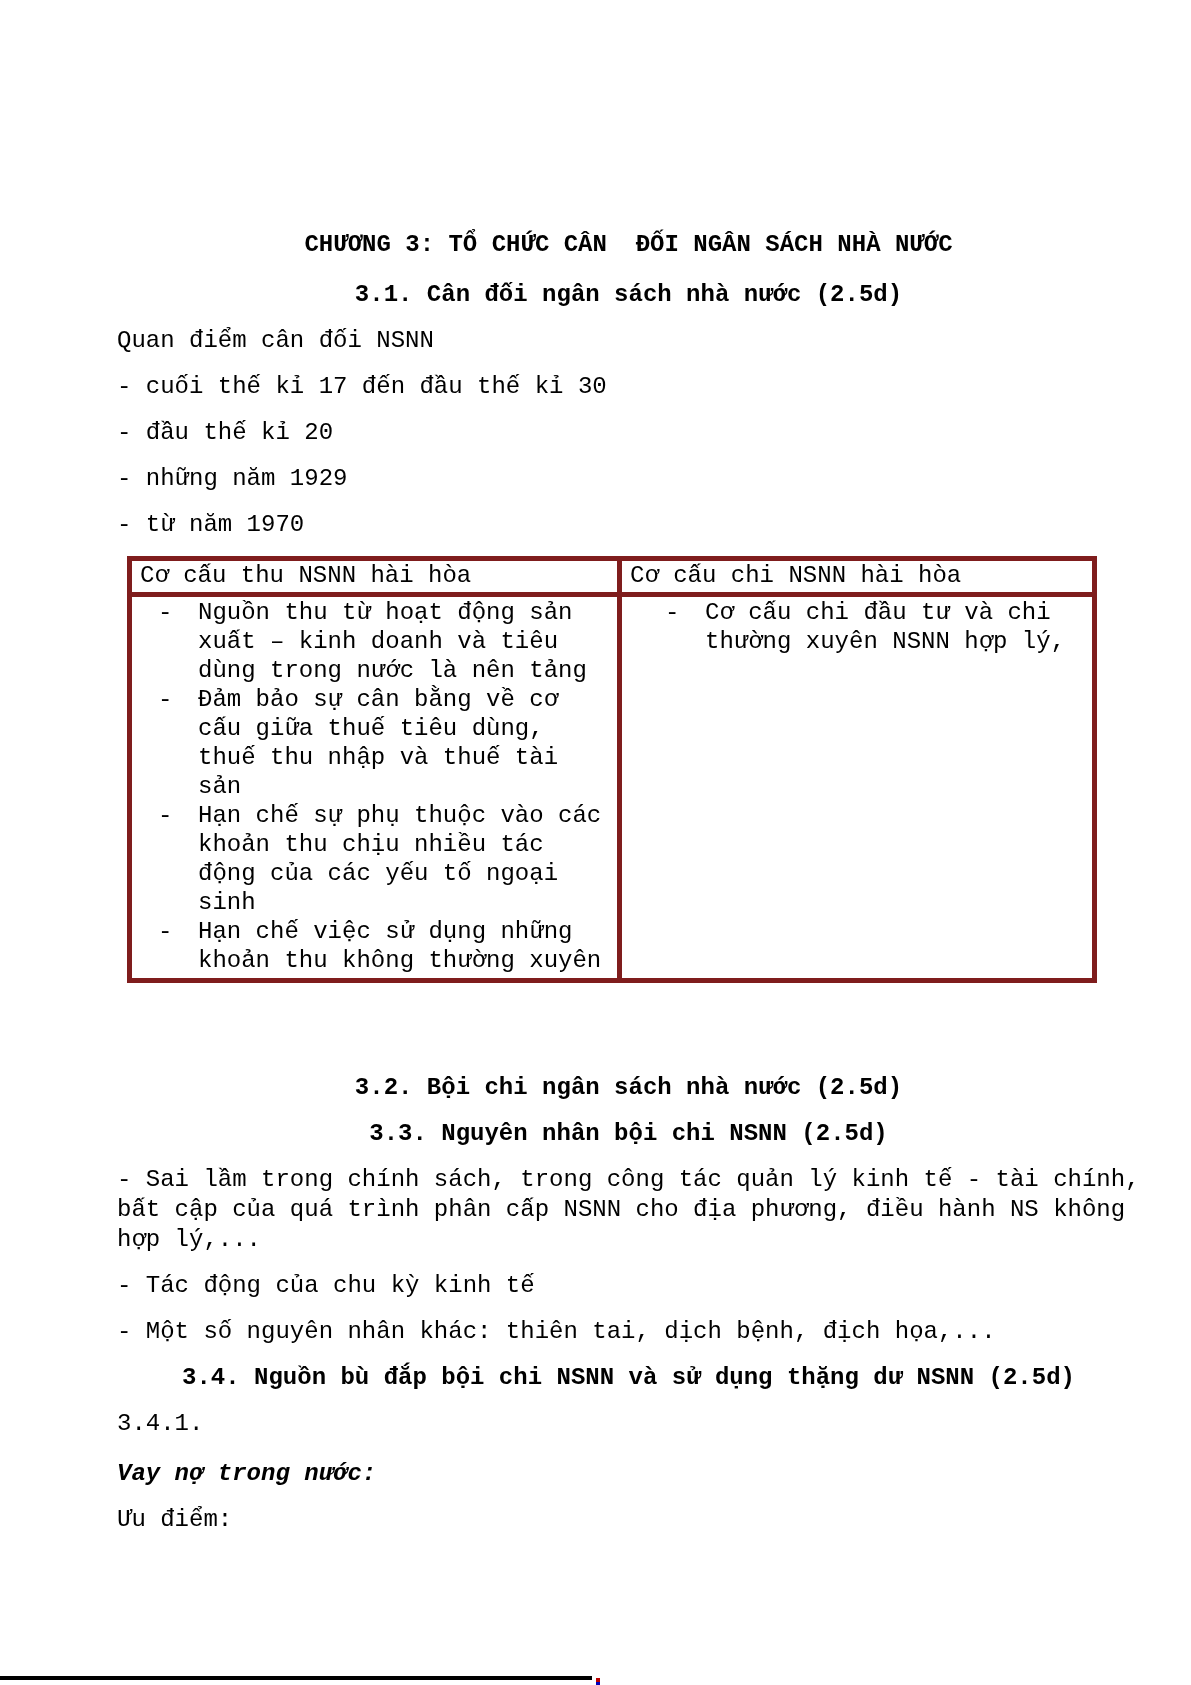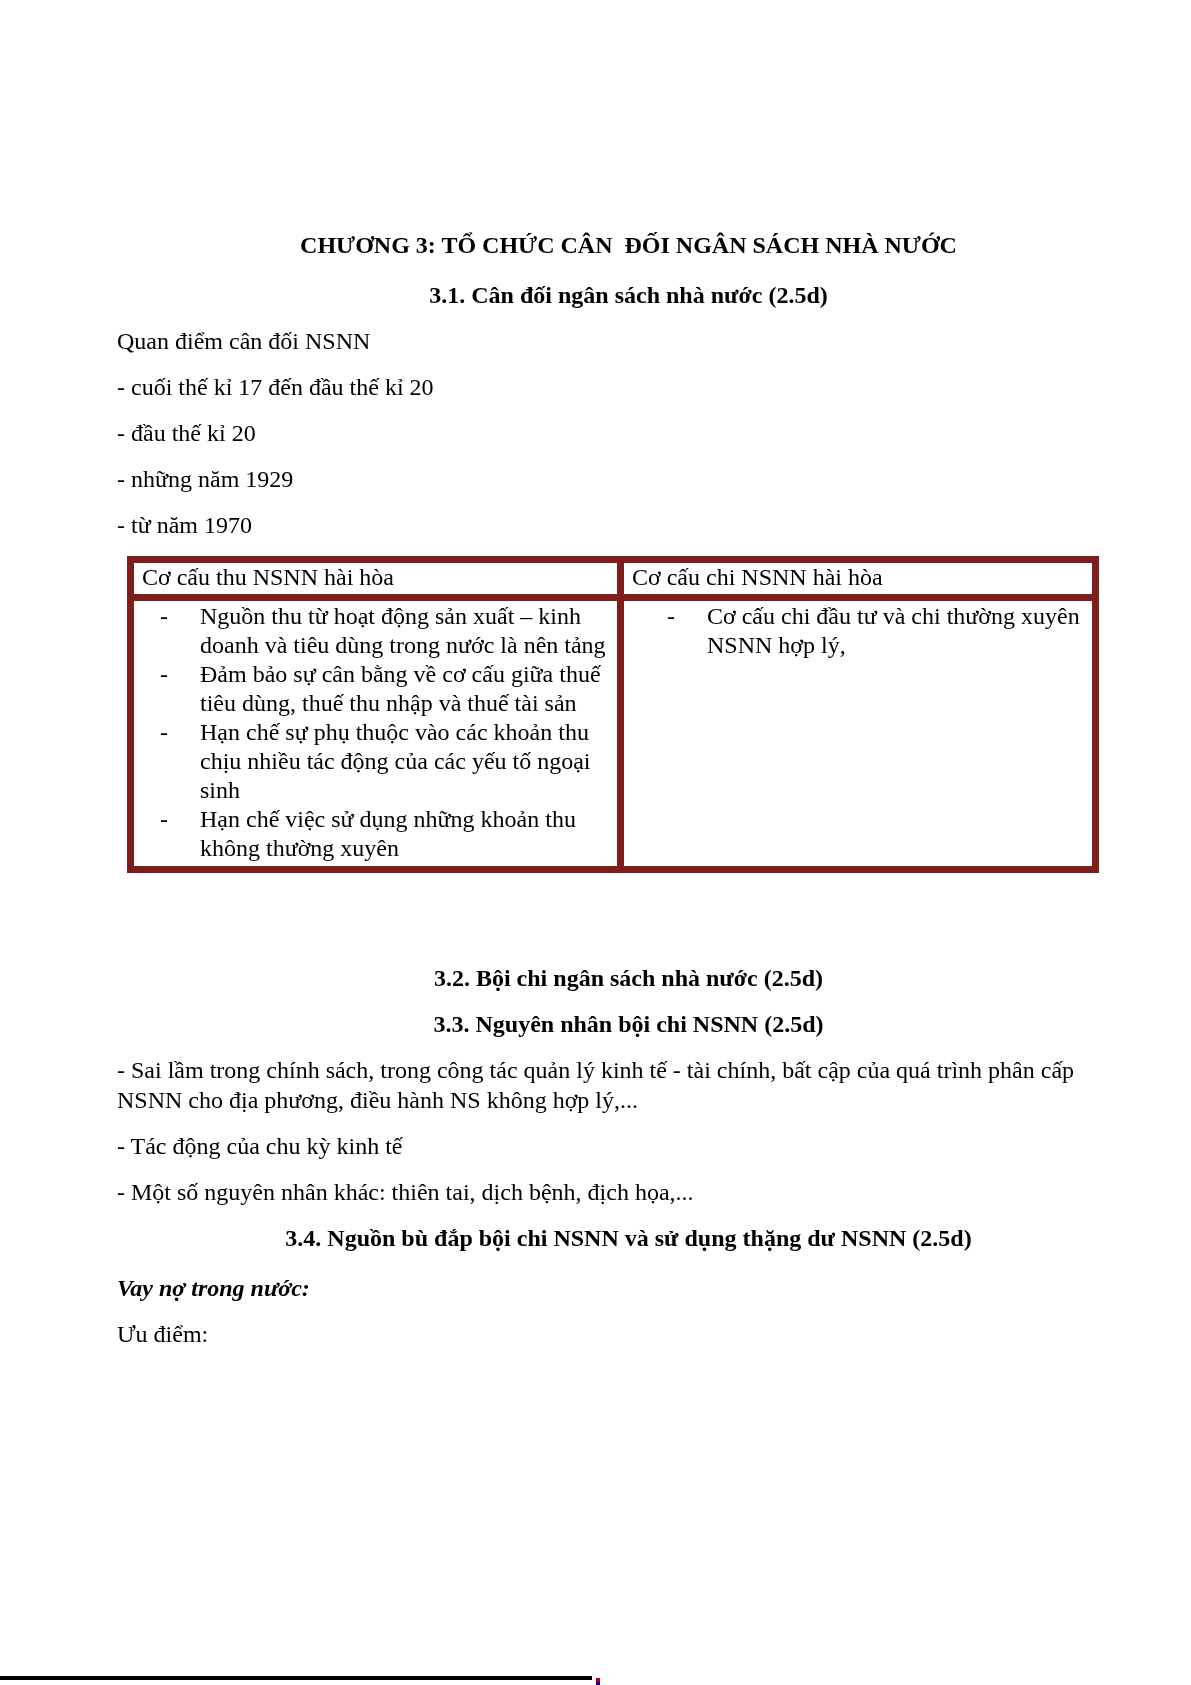--- a/index.html
+++ b/index.html
@@ -8,20 +8,21 @@
     height: 1685px;
     background: #ffffff;
     color: #000000;
     font-family: "Liberation Serif", "DejaVu Serif", serif;
     position: relative;
     overflow: hidden;
   }
   .page {
     padding: 230px 51px 0 117px;
     box-sizing: border-box;
+    font-family: Liberation Mono, monospace;
   }
   .para {
     font-size: 24px;
     line-height: 30px;
     margin: 0 0 16px 0;
   }
   .doc-title {
     font-weight: bold;
     text-align: center;
     white-space: pre-wrap;
@@ -33,21 +34,21 @@
 
   table.balance-table {
     border-collapse: collapse;
     table-layout: fixed;
     width: 965px;
     margin: 12px 0 0 10px;
     font-size: 24px;
   }
   table.balance-table th,
   table.balance-table td {
-    border: 7px solid #7f1d1d;
+    border: 5px solid #7f1d1d;
     vertical-align: top;
     padding: 1px 8px 3px 8px;
   }
   table.balance-table th {
     font-weight: normal;
     text-align: left;
     line-height: 27px;
   }
   .col-thu { width: 490px; }
   .col-chi { width: 475px; }
@@ -83,21 +84,21 @@
 </style>
 </head>
 <body>
 
 <div class="page">
 
   <p class="para doc-title">CHƯƠNG 3: TỔ CHỨC CÂN  ĐỐI NGÂN SÁCH NHÀ NƯỚC</p>
 
   <p class="para bold">3.1. Cân đối ngân sách nhà nước (2.5d)</p>
   <p class="para">Quan điểm cân đối NSNN</p>
-  <p class="para">- cuối thế kỉ 17 đến đầu thế kỉ 20</p>
+  <p class="para">- cuối thế kỉ 17 đến đầu thế kỉ 30</p>
   <p class="para">- đầu thế kỉ 20</p>
   <p class="para">- những năm 1929</p>
   <p class="para">- từ năm 1970</p>
 
   <table class="balance-table">
     <colgroup>
       <col class="col-thu">
       <col class="col-chi">
     </colgroup>
     <thead>
@@ -135,19 +136,20 @@
       </tr>
     </tbody>
   </table>
 
   <p class="para bold after-table">3.2. Bội chi ngân sách nhà nước (2.5d)</p>
   <p class="para bold">3.3. Nguyên nhân bội chi NSNN (2.5d)</p>
   <p class="para">- Sai lầm trong chính sách, trong công tác quản lý kinh tế - tài chính, bất cập của quá trình phân cấp NSNN cho địa phương, điều hành NS không hợp lý,...</p>
   <p class="para">- Tác động của chu kỳ kinh tế</p>
   <p class="para">- Một số nguyên nhân khác: thiên tai, dịch bệnh, địch họa,...</p>
   <p class="para bold">3.4. Nguồn bù đắp bội chi NSNN và sử dụng thặng dư NSNN (2.5d)</p>
+  <p class="para">3.4.1.</p>
   <p class="para bold-italic">Vay nợ trong nước:</p>
   <p class="para">Ưu điểm:</p>
 
 </div>
 
 <div class="footnote-separator"></div>
 <div class="bottom-artifact"></div>
 
 </body></html>

